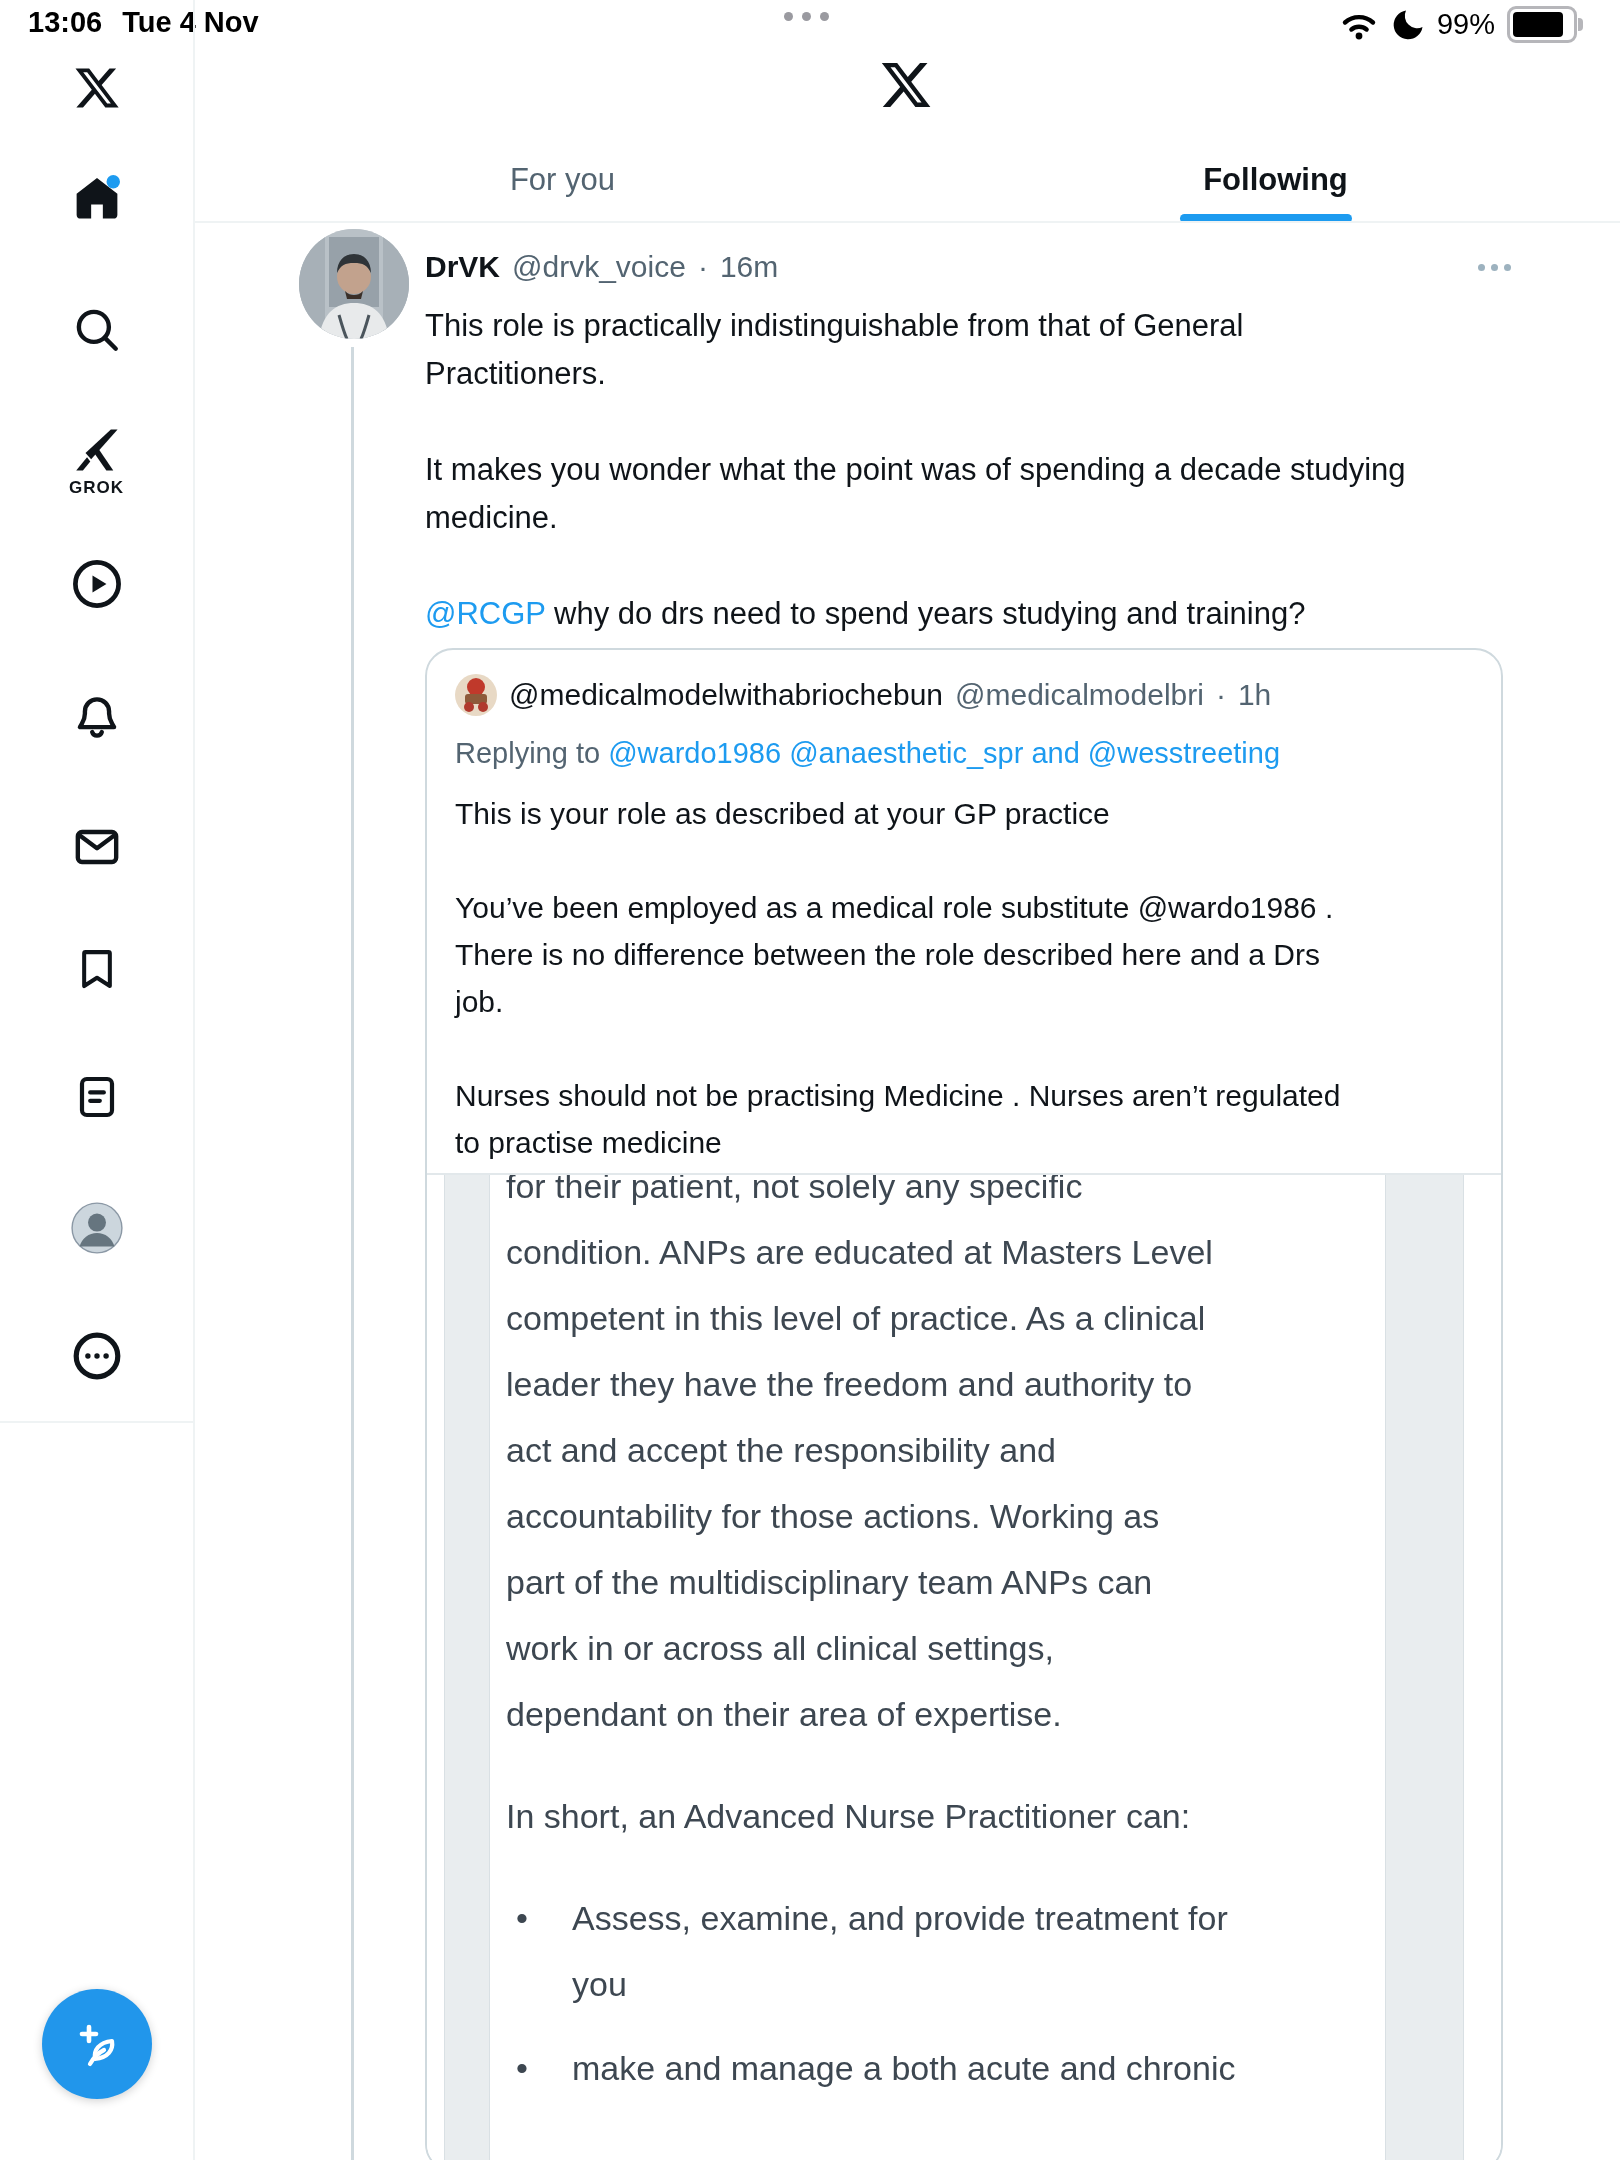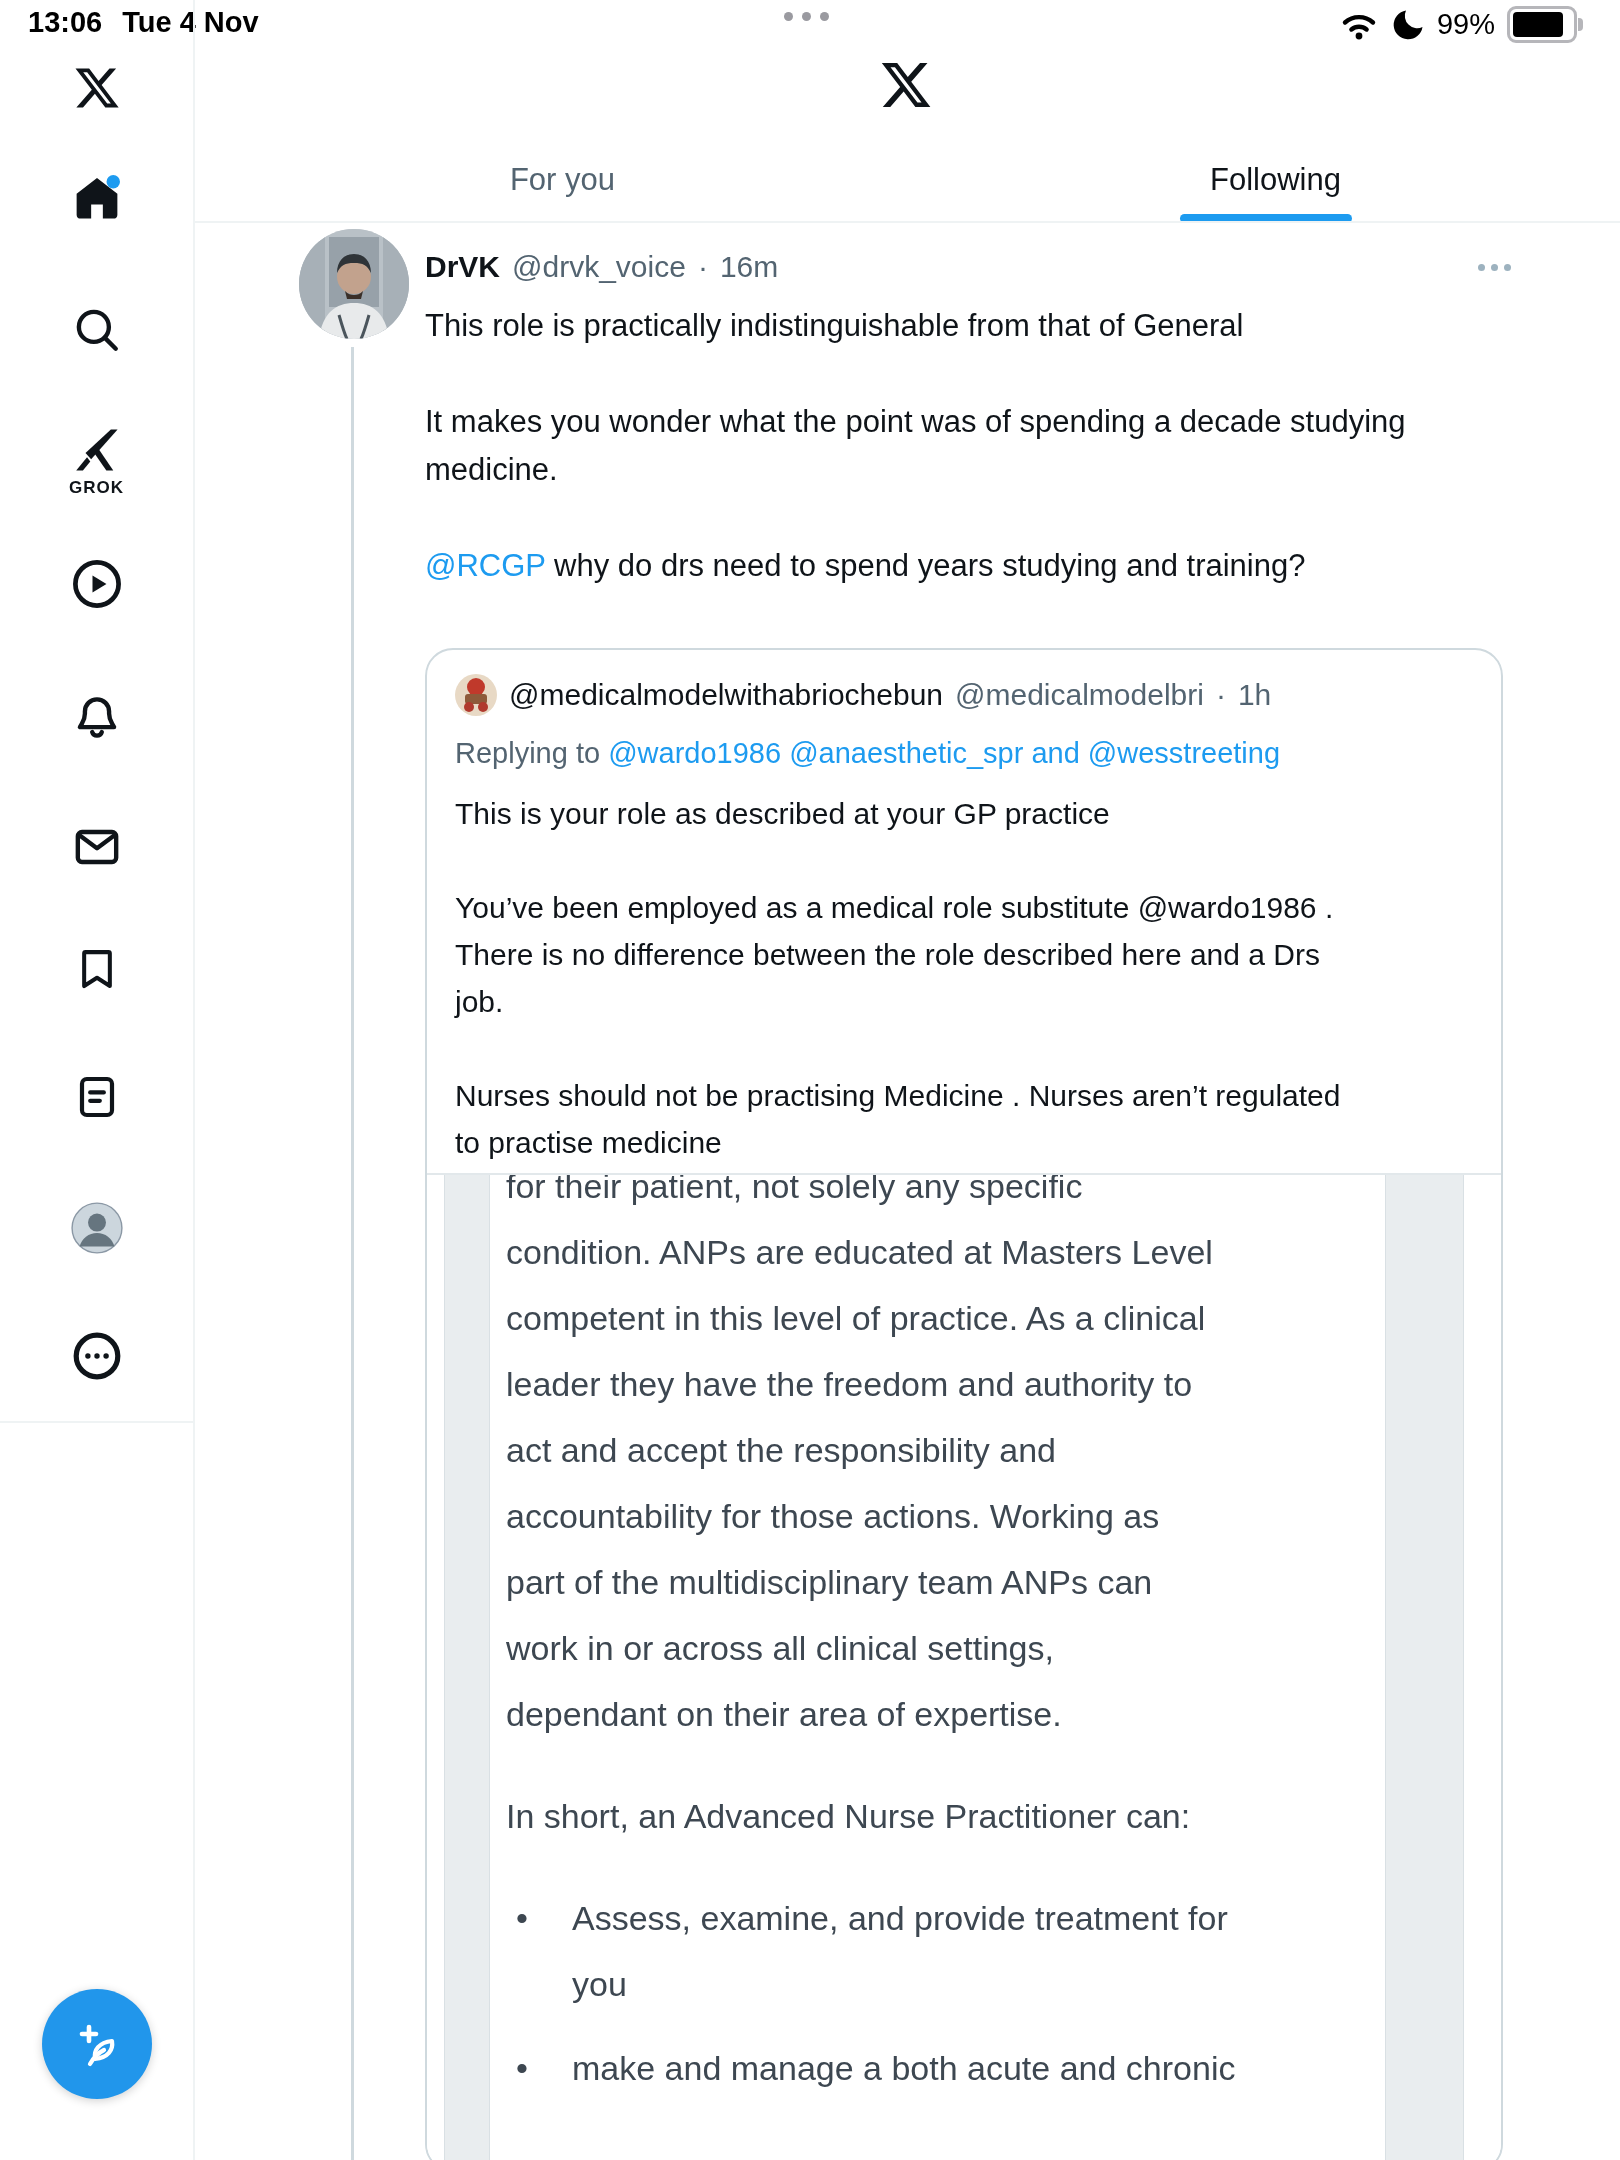--- a/index.html
+++ b/index.html
@@ -21,21 +21,21 @@
   .side-bottom{left:0;top:1421px;width:193px;height:2px;background:#eff3f4;}
   .side-icon{left:0;width:193px;display:flex;justify-content:center;}
   .grok-label{left:0;top:478px;width:193px;text-align:center;font-size:17px;font-weight:700;letter-spacing:1px;color:#0f1419;}
   .fab{left:42px;top:1989px;width:110px;height:110px;border-radius:50%;background:#2196eb;
        display:flex;align-items:center;justify-content:center;box-shadow:0 2px 10px rgba(0,0,0,.18);}
   
   .hdr-logo{left:879px;top:58px;}
   .tabs{left:194px;top:138px;width:1426px;height:84px;display:flex;}
   .tab{flex:1;display:flex;align-items:center;justify-content:center;font-size:31px;padding-left:24px;}
   .tab.inactive{color:#536471;font-weight:500;}
-  .tab.active{color:#0f1419;font-weight:400;}
+  .tab.active{color:#0f1419;font-weight:700;}
   .tab-underline{left:1180px;top:214px;width:172px;height:9px;border-radius:5px;background:#1d9bf0;}
   .hdr-divider{left:194px;top:221px;width:1426px;height:2px;background:#eff3f4;}
   
   .thread-line{left:351px;top:347px;width:3px;height:1813px;background:#cfd9de;}
   .avatar{left:299px;top:229px;width:110px;height:110px;border-radius:50%;overflow:hidden;background:#c3cad0;}
   .name-row{left:425px;top:250px;width:1040px;display:flex;align-items:center;gap:12px;font-size:30px;}
   .t-name{font-weight:700;color:#0f1419;}
   .t-muted{color:#536471;font-weight:400;}
   .more-dots{left:1478px;top:264px;display:flex;gap:6px;}
   .more-dots i{width:7px;height:7px;border-radius:50%;background:#9db2bf;}
@@ -257,20 +257,21 @@
     <span class="t-muted">16m</span>
   </div>
   <div class="abs more-dots">
       <i></i>
       <i></i>
       <i></i>
     </div>
 
   <div class="abs tweet-body">
       <div class="t-line"><span>This role is practically indistinguishable from that of General</span></div>
+      <div class="t-line"><span>Practitioners.</span></div>
       <div class="t-line gap"><span>It makes you wonder what the point was of spending a decade studying</span></div>
       <div class="t-line"><span>medicine.</span></div>
       <div class="t-line gap"><span class="link">@RCGP</span><span> why do drs need to spend years studying and training?</span></div>
     </div>
 
   <div class="abs quote-card">
     <div class="q-head">
       <span class="q-avatar">
         <svg width="42" height="42" viewBox="0 0 42 42">
           <rect width="42" height="42" fill="#e8d9c5"></rect>

